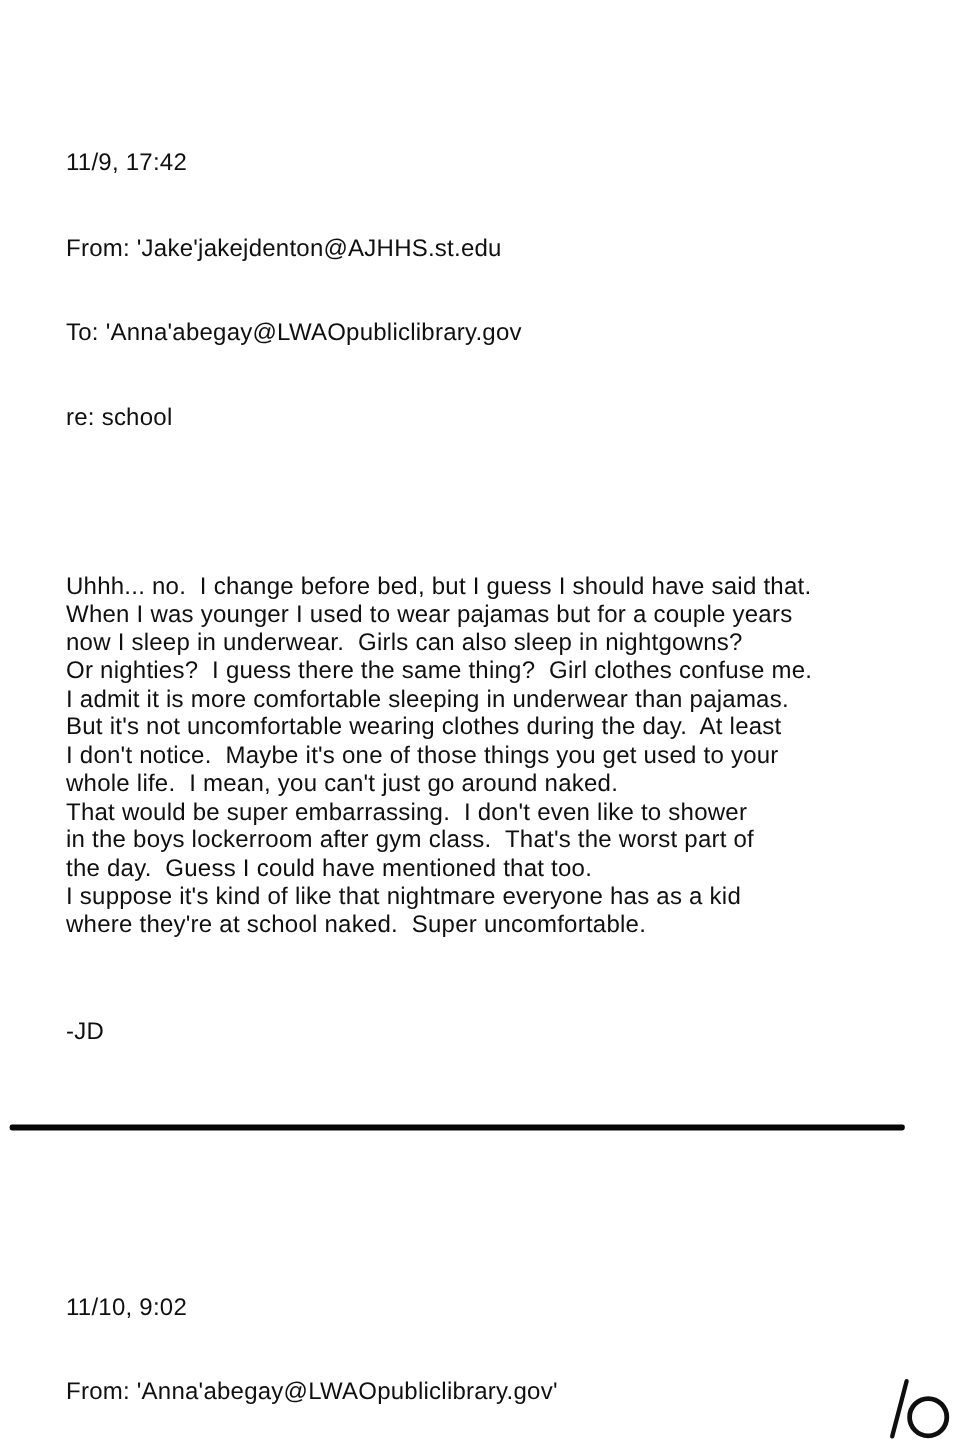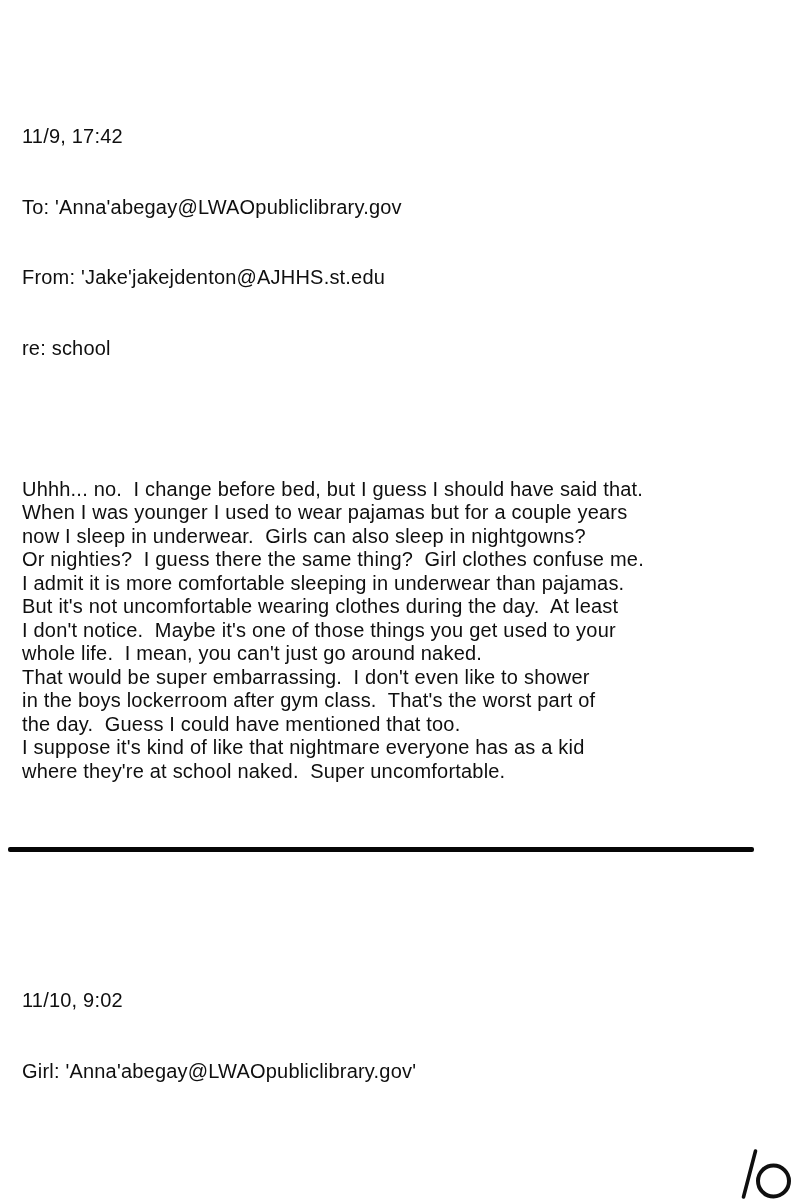--- a/index.html
+++ b/index.html
@@ -10,21 +10,21 @@
     height: 1200px;
     background: #ffffff;
     overflow: hidden;
     font-family: "Liberation Sans", "DejaVu Sans", sans-serif;
     font-size: 20px;
     line-height: 23.5px;
     letter-spacing: 0.2px;
     color: #0f0f0f;
     padding: 31px 20px 0 22px;
   }
-  .email { white-space: pre-wrap; }
+  .email { white-space: pre-wrap; margin-left: 33px; }
   .email-header { white-space: pre-wrap; }
   .email-body { margin-top: 23.5px; white-space: pre-wrap; }
   .email-sig { white-space: pre-wrap; }
   .sig-1 { margin-top: 19px; }
   .divider {
     background: #060606;
     height: 5px;
     border-radius: 2px;
   }
   .divider-1 { width: 746px; margin: 17px 0 0 -14px; }
@@ -46,45 +46,46 @@
   }
 </style>
 </head>
 <body>
 
 <div class="page">
 
   <section class="email email-1">
     <div class="email-header">
       <div>11/9, 17:42</div>
+      <div>From: 'Jake'jakejdenton@AJHHS.st.edu</div>
       <div>To: 'Anna'abegay@LWAOpubliclibrary.gov</div>
-      <div>From: 'Jake'jakejdenton@AJHHS.st.edu</div>
       <div>re: school</div>
     </div>
     <div class="email-body">Uhhh... no.  I change before bed, but I guess I should have said that.
 When I was younger I used to wear pajamas but for a couple years
 now I sleep in underwear.  Girls can also sleep in nightgowns?
 Or nighties?  I guess there the same thing?  Girl clothes confuse me.
 I admit it is more comfortable sleeping in underwear than pajamas.
 But it's not uncomfortable wearing clothes during the day.  At least
 I don't notice.  Maybe it's one of those things you get used to your
 whole life.  I mean, you can't just go around naked.
 That would be super embarrassing.  I don't even like to shower
 in the boys lockerroom after gym class.  That's the worst part of
 the day.  Guess I could have mentioned that too.
 I suppose it's kind of like that nightmare everyone has as a kid
 where they're at school naked.  Super uncomfortable.</div>
+    <div class="email-sig sig-1">-JD</div>
   </section>
 
   <div class="divider divider-1"></div>
 
   <section class="email email-2">
     <div class="email-header">
       <div>11/10, 9:02</div>
-      <div>Girl: 'Anna'abegay@LWAOpubliclibrary.gov'</div>
+      <div>From: 'Anna'abegay@LWAOpubliclibrary.gov'</div>
       
       
     </div>
     
     
   </section>
 
   <div class="page-number">
     <span class="sr-only">10</span>
     <svg width="56" height="52" viewBox="0 0 56 52" aria-hidden="true">

